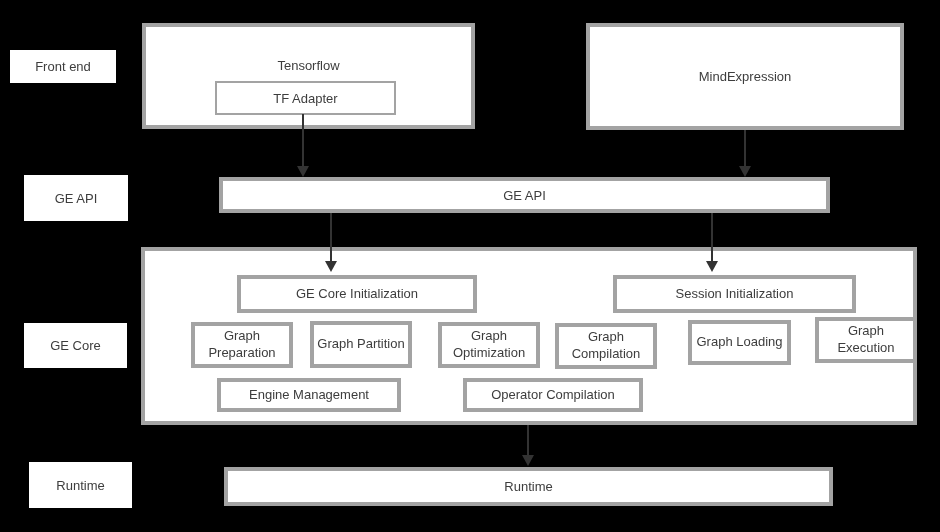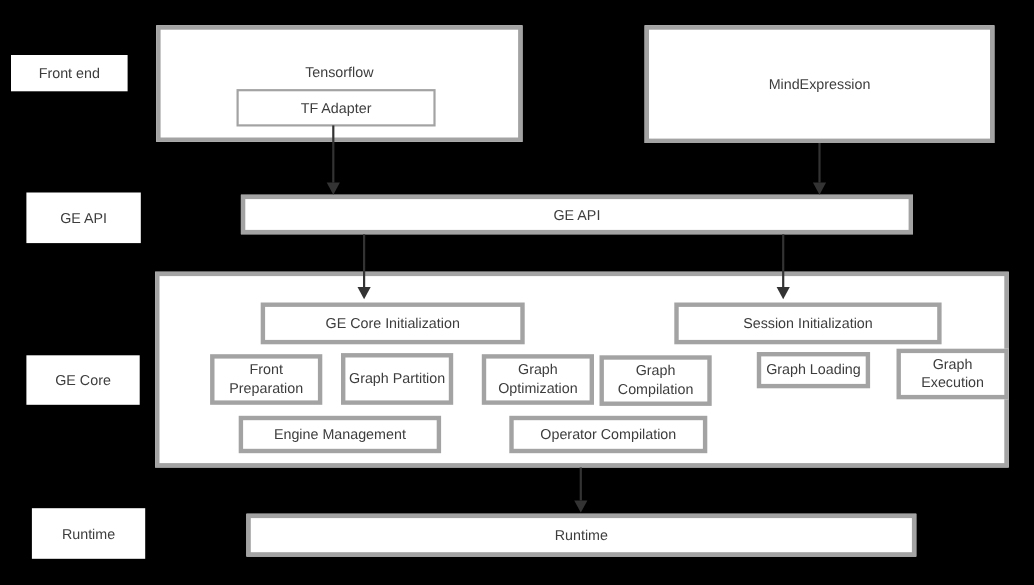--- a/index.html
+++ b/index.html
@@ -59,22 +59,22 @@
   .ge-core-container {
     left: 141px; top: 247px; width: 776px; height: 178px;
     display: block;
   }
   .ge-core-container .box { line-height: 1.28; margin-left: 22px; }
   .init-box-left   { left: 70px;  top: 24px; width: 240px; height: 38px; }
   .init-box-right  { left: 446px; top: 24px; width: 243px; height: 38px; }
   .m0 { left: 24px;  top: 71px; width: 102px; height: 46px; }
   .m1 { left: 143px; top: 70px; width: 102px; height: 47px; }
   .m2 { left: 271px; top: 71px; width: 102px; height: 46px; }
-  .m3 { left: 378px; top: 72px; width: 102px; height: 46px; }
-  .m4 { left: 521px; top: 69px; width: 103px; height: 33px; }
+  .m3 { left: 388px; top: 72px; width: 102px; height: 46px; }
+  .m4 { left: 521px; top: 69px; width: 103px; height: 45px; }
   .m5 { left: 648px; top: 66px; width: 102px; height: 46px; }
   .g0 { left: 50px;  top: 127px; width: 184px; height: 34px; }
   .g1 { left: 296px; top: 127px; width: 180px; height: 34px; }
   .g2 { left: 547px; top: 127px; width: 181px; height: 32px; }
 
   .runtime-bar { left: 224px; top: 467px; width: 609px; height: 39px; }
 
   .arrows {
     position: absolute;
     left: 0; top: 0;
@@ -116,21 +116,21 @@
 
   <div class="box ge-core-container">
     <div class="box init-box-left">
       <span>GE Core Initialization</span>
     </div>
     <div class="box init-box-right">
       <span>Session Initialization</span>
     </div>
 
     <div class="box m0">
-      <span>Front Preparation</span>
+      <span>Graph Preparation</span>
     </div>
     <div class="box m1">
       <span>Graph Partition</span>
     </div>
     <div class="box m2">
       <span>Graph Optimization</span>
     </div>
     <div class="box m3">
       <span>Graph Compilation</span>
     </div>

